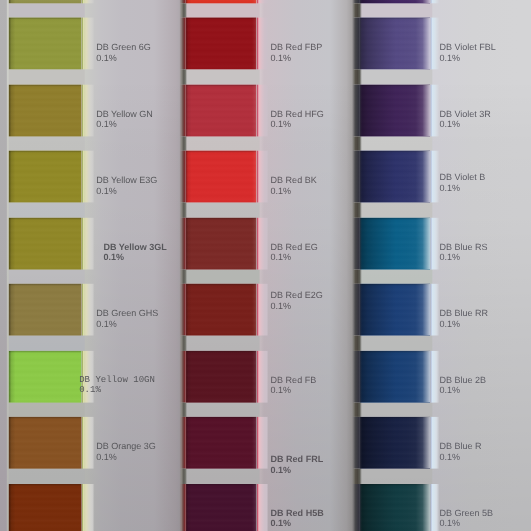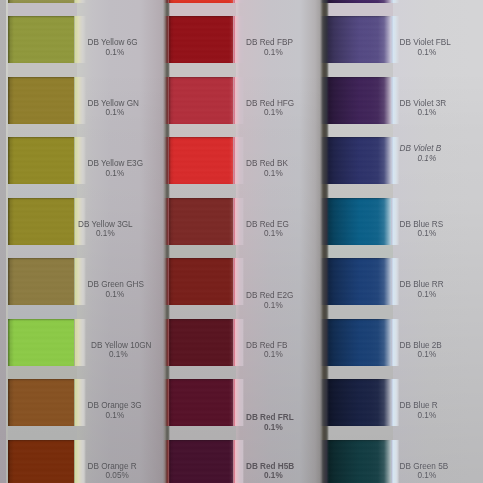--- a/index.html
+++ b/index.html
@@ -26,21 +26,21 @@
       rgba(255,255,255,.010) 5px, rgba(0,0,0,.016) 8px,
       rgba(255,255,255,.014) 11px);}
   .sw .topsh{position:absolute;left:0;right:0;top:0;height:2px;
     background:linear-gradient(to bottom,rgba(0,0,0,.28),rgba(0,0,0,0));}
   .sw .hsh{position:absolute;top:0;bottom:0;left:0;right:0;}
   .edgehl{position:absolute;}
   .cardshadow{position:absolute;top:0;height:483px;}
 
   .label{position:absolute;font-size:8.2px;line-height:9.6px;
          white-space:nowrap;filter:blur(.40px);}
-  .label .pct{display:block;margin-left:18px;}
+  .label .pct{display:block;}
 </style>
 </head>
 <body>
 
 <div class="photo" id="photo">
   <div class="bg"></div>
 <div class="card" style="left: 6px; width: 160px;">
       <div class="panel" style="background: linear-gradient(to right, rgb(205, 206, 201) 0px, rgb(201, 202, 198) 72px, rgb(196, 194, 198) 86px, rgb(192, 189, 195) 104px, rgb(192, 188, 194) 134px, rgb(180, 172, 178) 154px, rgb(170, 166, 170) 160px);"></div>
       <div class="gapband" style="left: 2px; width: 69px; top: 2.5px; height: 13.5px; background: rgb(194, 190, 195);"></div>
       <div class="gapband" style="left: 2px; width: 69px; top: 63px; height: 13.5px; background: rgb(195, 194, 191);"></div>
@@ -55,70 +55,69 @@
         <div class="tex"></div>
         <div class="hsh" style="background:linear-gradient(to right,rgba(0,0,0,.40) 0px,rgba(0,0,0,.10) 2.5px,rgba(0,0,0,0) 6px,rgba(0,0,0,0) 66px)"></div>
       </div>
       <div class="edgehl" style="left: 68px; width: 12px; top: -44.5px; height: 47px; background: linear-gradient(to right, rgba(150, 158, 85, 0) 0.2px, rgb(154, 164, 94) 0.85px, rgb(221, 227, 171) 1.6px, rgb(214, 215, 171) 2.6px, rgb(218, 219, 180) 3.6px, rgb(222, 219, 186) 4.6px, rgb(216, 214, 199) 6.5px, rgb(211, 210, 206) 8.5px, rgb(207, 206, 204) 10px, rgba(205, 204, 202, 0) 12px);"></div>
       <div class="sw" style="left: 2px; width: 66px; top: 16px; height: 47px; background: rgb(144, 152, 60);">
         <div class="tex"></div>
         <div class="topsh"></div>
         <div class="hsh" style="background:linear-gradient(to right,rgba(0,0,0,.40) 0px,rgba(0,0,0,.10) 2.5px,rgba(0,0,0,0) 6px,rgba(0,0,0,0) 66px)"></div>
       </div>
       <div class="edgehl" style="left: 68px; width: 12px; top: 16px; height: 47px; background: linear-gradient(to right, rgba(150, 158, 85, 0) 0.2px, rgb(154, 164, 94) 0.85px, rgb(221, 227, 171) 1.6px, rgb(214, 215, 171) 2.6px, rgb(218, 219, 180) 3.6px, rgb(222, 219, 186) 4.6px, rgb(216, 214, 199) 6.5px, rgb(211, 210, 206) 8.5px, rgb(207, 206, 204) 10px, rgba(205, 204, 202, 0) 12px);"></div>
-      <div class="label" style="left: 81.5px; top: 38px; color: rgb(87, 87, 91);"><span>DB Yellow 6G</span><span class="pct">0.1%</span></div>
+      <div class="label" style="left: 81.5px; top: 38px; color: rgb(87, 87, 91);"><span>DB Green 6G</span><span class="pct">0.1%</span></div>
       <div class="sw" style="left: 2px; width: 66px; top: 76.5px; height: 47px; background: rgb(144, 126, 44);">
         <div class="tex"></div>
         <div class="topsh"></div>
         <div class="hsh" style="background:linear-gradient(to right,rgba(0,0,0,.40) 0px,rgba(0,0,0,.10) 2.5px,rgba(0,0,0,0) 6px,rgba(0,0,0,0) 66px)"></div>
       </div>
       <div class="edgehl" style="left: 68px; width: 12px; top: 76.5px; height: 47px; background: linear-gradient(to right, rgba(150, 158, 85, 0) 0.2px, rgb(154, 164, 94) 0.85px, rgb(221, 227, 171) 1.6px, rgb(214, 215, 171) 2.6px, rgb(218, 219, 180) 3.6px, rgb(222, 219, 186) 4.6px, rgb(216, 214, 199) 6.5px, rgb(211, 210, 206) 8.5px, rgb(207, 206, 204) 10px, rgba(205, 204, 202, 0) 12px);"></div>
       <div class="label" style="left: 81.5px; top: 98.5px; color: rgb(87, 87, 91);"><span>DB Yellow GN</span><span class="pct">0.1%</span></div>
       <div class="sw" style="left: 2px; width: 66px; top: 137px; height: 47px; background: rgb(145, 137, 38);">
         <div class="tex"></div>
         <div class="topsh"></div>
         <div class="hsh" style="background:linear-gradient(to right,rgba(0,0,0,.40) 0px,rgba(0,0,0,.10) 2.5px,rgba(0,0,0,0) 6px,rgba(0,0,0,0) 66px)"></div>
       </div>
       <div class="edgehl" style="left: 68px; width: 12px; top: 137px; height: 47px; background: linear-gradient(to right, rgba(150, 158, 85, 0) 0.2px, rgb(154, 164, 94) 0.85px, rgb(221, 227, 171) 1.6px, rgb(214, 215, 171) 2.6px, rgb(218, 219, 180) 3.6px, rgb(222, 219, 186) 4.6px, rgb(216, 214, 199) 6.5px, rgb(211, 210, 206) 8.5px, rgb(207, 206, 204) 10px, rgba(205, 204, 202, 0) 12px);"></div>
       <div class="label" style="left: 81.5px; top: 159px; color: rgb(87, 87, 91);"><span>DB Yellow E3G</span><span class="pct">0.1%</span></div>
       <div class="sw" style="left: 2px; width: 66px; top: 197.5px; height: 47px; background: rgb(144, 135, 39);">
         <div class="tex"></div>
         <div class="topsh"></div>
         <div class="hsh" style="background:linear-gradient(to right,rgba(0,0,0,.40) 0px,rgba(0,0,0,.10) 2.5px,rgba(0,0,0,0) 6px,rgba(0,0,0,0) 66px)"></div>
       </div>
       <div class="edgehl" style="left: 68px; width: 12px; top: 197.5px; height: 47px; background: linear-gradient(to right, rgba(150, 158, 85, 0) 0.2px, rgb(154, 164, 94) 0.85px, rgb(221, 227, 171) 1.6px, rgb(214, 215, 171) 2.6px, rgb(218, 219, 180) 3.6px, rgb(222, 219, 186) 4.6px, rgb(216, 214, 199) 6.5px, rgb(211, 210, 206) 8.5px, rgb(207, 206, 204) 10px, rgba(205, 204, 202, 0) 12px);"></div>
-      <div class="label" style="left: 72px; top: 219.5px; color: rgb(87, 87, 91);"><span>DB Yellow 3GL</span><span class="pct">0.1%</span></div>
+      <div class="label" style="left: 88px; top: 219.5px; color: rgb(87, 87, 91); font-weight: bold;"><span>DB Yellow 3GL</span><span class="pct">0.1%</span></div>
       <div class="sw" style="left: 2px; width: 66px; top: 258px; height: 47px; background: rgb(140, 123, 65);">
         <div class="tex"></div>
         <div class="topsh"></div>
         <div class="hsh" style="background:linear-gradient(to right,rgba(0,0,0,.40) 0px,rgba(0,0,0,.10) 2.5px,rgba(0,0,0,0) 6px,rgba(0,0,0,0) 66px)"></div>
       </div>
       <div class="edgehl" style="left: 68px; width: 12px; top: 258px; height: 47px; background: linear-gradient(to right, rgba(150, 158, 85, 0) 0.2px, rgb(154, 164, 94) 0.85px, rgb(221, 227, 171) 1.6px, rgb(214, 215, 171) 2.6px, rgb(218, 219, 180) 3.6px, rgb(222, 219, 186) 4.6px, rgb(216, 214, 199) 6.5px, rgb(211, 210, 206) 8.5px, rgb(207, 206, 204) 10px, rgba(205, 204, 202, 0) 12px);"></div>
       <div class="label" style="left: 81.5px; top: 280px; color: rgb(87, 87, 91);"><span>DB Green GHS</span><span class="pct">0.1%</span></div>
       <div class="sw" style="left: 2px; width: 66px; top: 318.5px; height: 47px; background: rgb(140, 202, 71);">
         <div class="tex"></div>
         <div class="topsh"></div>
         <div class="hsh" style="background:linear-gradient(to right,rgba(0,0,0,.40) 0px,rgba(0,0,0,.10) 2.5px,rgba(0,0,0,0) 6px,rgba(0,0,0,0) 66px)"></div>
       </div>
       <div class="edgehl" style="left: 68px; width: 12px; top: 318.5px; height: 47px; background: linear-gradient(to right, rgba(150, 158, 85, 0) 0.2px, rgb(154, 164, 94) 0.85px, rgb(221, 227, 171) 1.6px, rgb(214, 215, 171) 2.6px, rgb(218, 219, 180) 3.6px, rgb(222, 219, 186) 4.6px, rgb(216, 214, 199) 6.5px, rgb(211, 210, 206) 8.5px, rgb(207, 206, 204) 10px, rgba(205, 204, 202, 0) 12px);"></div>
-      <div class="label" style="left: 85px; top: 340.5px; color: rgb(87, 87, 91);"><span>DB Yellow 10GN</span><span class="pct">0.1%</span></div>
+      <div class="label" style="left: 66px; top: 340.5px; color: rgb(87, 87, 91); font-family: Liberation Mono, monospace;"><span>DB Yellow 10GN</span><span class="pct">0.1%</span></div>
       <div class="sw" style="left: 2px; width: 66px; top: 379px; height: 47px; background: rgb(135, 82, 34);">
         <div class="tex"></div>
         <div class="topsh"></div>
         <div class="hsh" style="background:linear-gradient(to right,rgba(0,0,0,.40) 0px,rgba(0,0,0,.10) 2.5px,rgba(0,0,0,0) 6px,rgba(0,0,0,0) 66px)"></div>
       </div>
       <div class="edgehl" style="left: 68px; width: 12px; top: 379px; height: 47px; background: linear-gradient(to right, rgba(150, 158, 85, 0) 0.2px, rgb(154, 164, 94) 0.85px, rgb(221, 227, 171) 1.6px, rgb(214, 215, 171) 2.6px, rgb(218, 219, 180) 3.6px, rgb(222, 219, 186) 4.6px, rgb(216, 214, 199) 6.5px, rgb(211, 210, 206) 8.5px, rgb(207, 206, 204) 10px, rgba(205, 204, 202, 0) 12px);"></div>
       <div class="label" style="left: 81.5px; top: 401px; color: rgb(87, 87, 91);"><span>DB Orange 3G</span><span class="pct">0.1%</span></div>
       <div class="sw" style="left: 2px; width: 66px; top: 439.5px; height: 47px; background: rgb(120, 44, 10);">
         <div class="tex"></div>
         <div class="topsh"></div>
         <div class="hsh" style="background:linear-gradient(to right,rgba(0,0,0,.40) 0px,rgba(0,0,0,.10) 2.5px,rgba(0,0,0,0) 6px,rgba(0,0,0,0) 66px)"></div>
       </div>
       <div class="edgehl" style="left: 68px; width: 12px; top: 439.5px; height: 47px; background: linear-gradient(to right, rgba(150, 158, 85, 0) 0.2px, rgb(154, 164, 94) 0.85px, rgb(221, 227, 171) 1.6px, rgb(214, 215, 171) 2.6px, rgb(218, 219, 180) 3.6px, rgb(222, 219, 186) 4.6px, rgb(216, 214, 199) 6.5px, rgb(211, 210, 206) 8.5px, rgb(207, 206, 204) 10px, rgba(205, 204, 202, 0) 12px);"></div>
-      <div class="label" style="left: 81.5px; top: 461.5px; color: rgb(87, 87, 91);"><span>DB Orange R</span><span class="pct">0.05%</span></div>
     </div>
     <div class="card" style="left: 167px; width: 155px;">
       <div class="panel" style="background: linear-gradient(to right, rgb(216, 204, 209) 0px, rgb(212, 200, 205) 70px, rgb(204, 192, 199) 73px, rgb(198, 195, 201) 103px, rgb(197, 197, 202) 133px, rgb(180, 177, 179) 148px, rgb(164, 161, 161) 153px);"></div>
       <div class="gapband" style="left: 2px; width: 67px; top: 2.5px; height: 13.5px; background: rgb(206, 190, 196);"></div>
       <div class="gapband" style="left: 2px; width: 67px; top: 63px; height: 13.5px; background: rgb(199, 195, 195);"></div>
       <div class="gapband" style="left: 2px; width: 67px; top: 123.5px; height: 13.5px; background: rgb(204, 198, 198);"></div>
       <div class="gapband" style="left: 2px; width: 67px; top: 184px; height: 13.5px; background: rgb(197, 195, 196);"></div>
       <div class="gapband" style="left: 2px; width: 67px; top: 244.5px; height: 13.5px; background: rgb(190, 192, 188);"></div>
       <div class="gapband" style="left: 2px; width: 67px; top: 305px; height: 13.5px; background: rgb(197, 195, 196);"></div>
       <div class="gapband" style="left: 2px; width: 67px; top: 365.5px; height: 13.5px; background: rgb(199, 197, 198);"></div>
@@ -156,21 +155,21 @@
         <div class="hsh" style="background:linear-gradient(to right,rgba(0,0,0,.34) 0px,rgba(0,0,0,.08) 2px,rgba(0,0,0,0) 5px,rgba(0,0,0,0) 60px,rgba(255,255,255,.04) 62px,rgba(255,255,255,.12) 64px)"></div>
       </div>
       <div class="edgehl" style="left: 66px; width: 11px; top: 197.5px; height: 47px; background: linear-gradient(to right, rgba(185, 50, 70, 0) 0.2px, rgb(193, 70, 96) 0.9px, rgb(226, 142, 160) 1.7px, rgb(238, 186, 196) 2.5px, rgb(228, 192, 200) 3.6px, rgb(216, 193, 202) 5.5px, rgb(207, 192, 201) 7.5px, rgb(204, 192, 201) 9.5px, rgba(203, 192, 201, 0) 11px);"></div>
       <div class="label" style="left: 79px; top: 219.5px; color: rgb(90, 86, 92);"><span>DB Red EG</span><span class="pct">0.1%</span></div>
       <div class="sw" style="left: 2px; width: 64px; top: 258px; height: 47px; background: rgb(120, 31, 26);">
         <div class="tex"></div>
         <div class="topsh"></div>
         <div class="hsh" style="background:linear-gradient(to right,rgba(0,0,0,.34) 0px,rgba(0,0,0,.08) 2px,rgba(0,0,0,0) 5px,rgba(0,0,0,0) 60px,rgba(255,255,255,.04) 62px,rgba(255,255,255,.12) 64px)"></div>
       </div>
       <div class="edgehl" style="left: 66px; width: 11px; top: 258px; height: 47px; background: linear-gradient(to right, rgba(185, 50, 70, 0) 0.2px, rgb(193, 70, 96) 0.9px, rgb(226, 142, 160) 1.7px, rgb(238, 186, 196) 2.5px, rgb(228, 192, 200) 3.6px, rgb(216, 193, 202) 5.5px, rgb(207, 192, 201) 7.5px, rgb(204, 192, 201) 9.5px, rgba(203, 192, 201, 0) 11px);"></div>
-      <div class="label" style="left: 79px; top: 291px; color: rgb(90, 86, 92);"><span>DB Red E2G</span><span class="pct">0.1%</span></div>
+      <div class="label" style="left: 79px; top: 264px; color: rgb(90, 86, 92);"><span>DB Red E2G</span><span class="pct">0.1%</span></div>
       <div class="sw" style="left: 2px; width: 64px; top: 318.5px; height: 47px; background: rgb(89, 20, 32);">
         <div class="tex"></div>
         <div class="topsh"></div>
         <div class="hsh" style="background:linear-gradient(to right,rgba(0,0,0,.34) 0px,rgba(0,0,0,.08) 2px,rgba(0,0,0,0) 5px,rgba(0,0,0,0) 60px,rgba(255,255,255,.04) 62px,rgba(255,255,255,.12) 64px)"></div>
       </div>
       <div class="edgehl" style="left: 66px; width: 11px; top: 318.5px; height: 47px; background: linear-gradient(to right, rgba(185, 50, 70, 0) 0.2px, rgb(193, 70, 96) 0.9px, rgb(226, 142, 160) 1.7px, rgb(238, 186, 196) 2.5px, rgb(228, 192, 200) 3.6px, rgb(216, 193, 202) 5.5px, rgb(207, 192, 201) 7.5px, rgb(204, 192, 201) 9.5px, rgba(203, 192, 201, 0) 11px);"></div>
       <div class="label" style="left: 79px; top: 340.5px; color: rgb(90, 86, 92);"><span>DB Red FB</span><span class="pct">0.1%</span></div>
       <div class="sw" style="left: 2px; width: 64px; top: 379px; height: 47px; background: rgb(86, 17, 40);">
         <div class="tex"></div>
         <div class="topsh"></div>
@@ -215,21 +214,21 @@
         <div class="hsh" style="background:linear-gradient(to right,rgba(0,0,0,.45) 0px,rgba(0,0,0,.40) 3px,rgba(0,0,0,.30) 7px,rgba(0,0,0,.22) 13px,rgba(0,0,0,.15) 19px,rgba(0,0,0,.08) 25px,rgba(0,0,0,0) 33px,rgba(255,255,255,.01) 43px,rgba(255,255,255,.03) 51px,rgba(255,255,255,.14) 57px,rgba(255,255,255,.45) 61px,rgba(255,255,255,.70) 64px)"></div>
       </div>
       <div class="edgehl" style="left: 69px; width: 8.5px; top: 76.5px; height: 47px; background: linear-gradient(to right, rgba(140, 150, 190, 0) 0px, rgb(185, 196, 222) 1px, rgb(215, 230, 242) 2px, rgb(213, 228, 239) 3px, rgb(216, 226, 234) 4.5px, rgb(214, 219, 226) 6px, rgba(211, 211, 216, 0) 8.5px);"></div>
       <div class="label" style="left: 77.5px; top: 98.5px; color: rgb(92, 92, 100);"><span>DB Violet 3R</span><span class="pct">0.1%</span></div>
       <div class="sw" style="left: 5px; width: 64px; top: 137px; height: 47px; background: rgb(45, 50, 106);">
         <div class="tex"></div>
         <div class="topsh"></div>
         <div class="hsh" style="background:linear-gradient(to right,rgba(0,0,0,.45) 0px,rgba(0,0,0,.40) 3px,rgba(0,0,0,.30) 7px,rgba(0,0,0,.22) 13px,rgba(0,0,0,.15) 19px,rgba(0,0,0,.08) 25px,rgba(0,0,0,0) 33px,rgba(255,255,255,.01) 43px,rgba(255,255,255,.03) 51px,rgba(255,255,255,.14) 57px,rgba(255,255,255,.45) 61px,rgba(255,255,255,.70) 64px)"></div>
       </div>
       <div class="edgehl" style="left: 69px; width: 8.5px; top: 137px; height: 47px; background: linear-gradient(to right, rgba(140, 150, 190, 0) 0px, rgb(185, 196, 222) 1px, rgb(215, 230, 242) 2px, rgb(213, 228, 239) 3px, rgb(216, 226, 234) 4.5px, rgb(214, 219, 226) 6px, rgba(211, 211, 216, 0) 8.5px);"></div>
-      <div class="label" style="left: 77.5px; top: 144px; color: rgb(92, 92, 100); font-style: italic;"><span>DB Violet B</span><span class="pct">0.1%</span></div>
+      <div class="label" style="left: 77.5px; top: 157px; color: rgb(92, 92, 100);"><span>DB Violet B</span><span class="pct">0.1%</span></div>
       <div class="sw" style="left: 5px; width: 64px; top: 197.5px; height: 47px; background: rgb(10, 95, 136);">
         <div class="tex"></div>
         <div class="topsh"></div>
         <div class="hsh" style="background:linear-gradient(to right,rgba(0,0,0,.45) 0px,rgba(0,0,0,.40) 3px,rgba(0,0,0,.30) 7px,rgba(0,0,0,.22) 13px,rgba(0,0,0,.15) 19px,rgba(0,0,0,.08) 25px,rgba(0,0,0,0) 33px,rgba(255,255,255,.01) 43px,rgba(255,255,255,.03) 51px,rgba(255,255,255,.14) 57px,rgba(255,255,255,.45) 61px,rgba(255,255,255,.70) 64px)"></div>
       </div>
       <div class="edgehl" style="left: 69px; width: 8.5px; top: 197.5px; height: 47px; background: linear-gradient(to right, rgba(140, 150, 190, 0) 0px, rgb(185, 196, 222) 1px, rgb(215, 230, 242) 2px, rgb(213, 228, 239) 3px, rgb(216, 226, 234) 4.5px, rgb(214, 219, 226) 6px, rgba(211, 211, 216, 0) 8.5px);"></div>
       <div class="label" style="left: 77.5px; top: 219.5px; color: rgb(92, 92, 100);"><span>DB Blue RS</span><span class="pct">0.1%</span></div>
       <div class="sw" style="left: 5px; width: 64px; top: 258px; height: 47px; background: rgb(27, 63, 119);">
         <div class="tex"></div>
         <div class="topsh"></div>

